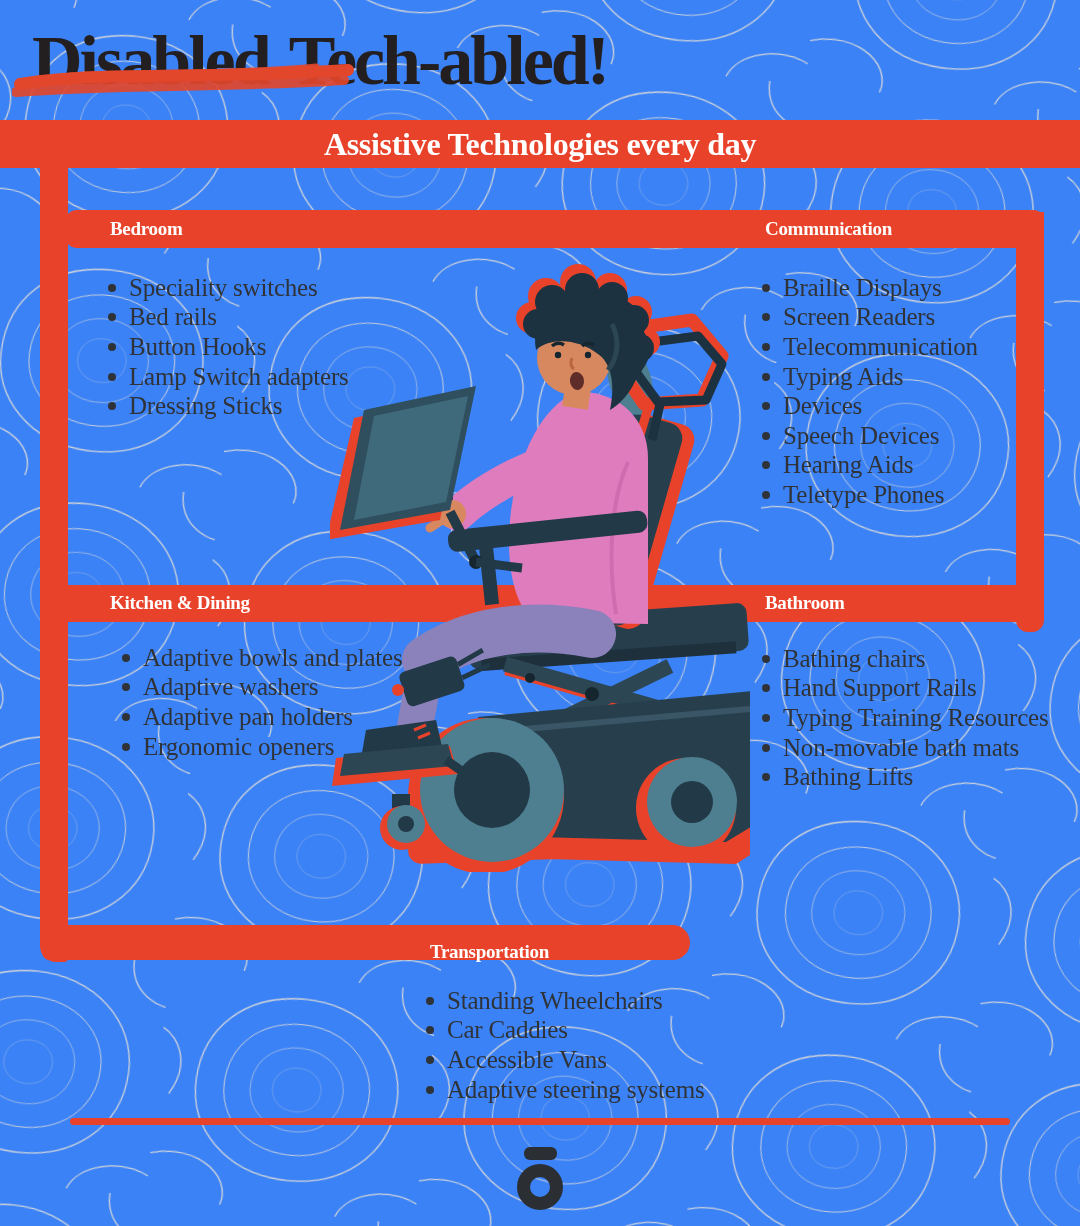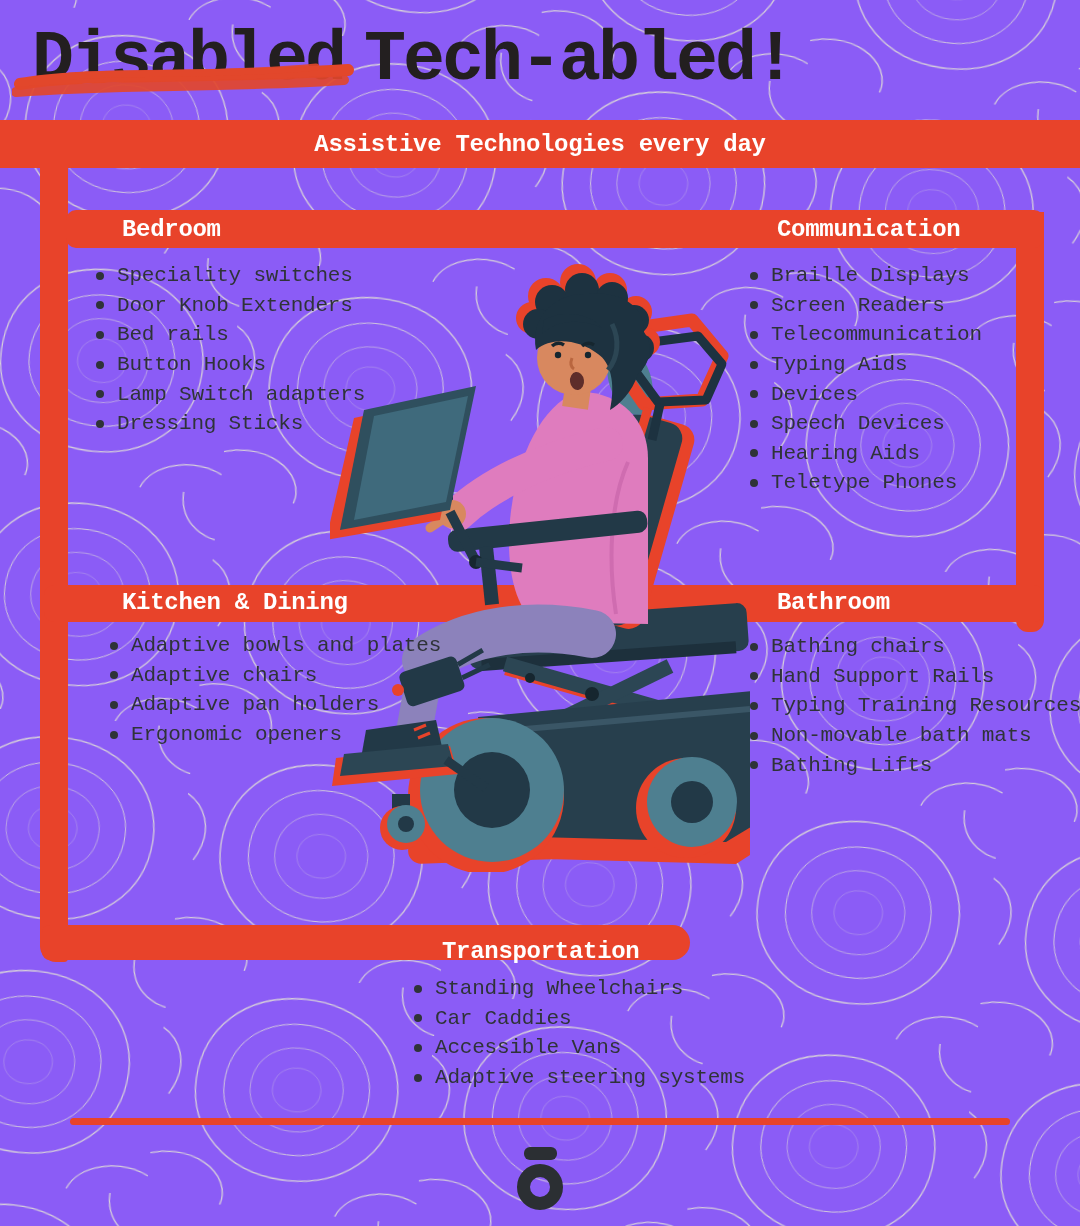--- a/index.html
+++ b/index.html
@@ -1,52 +1,52 @@
 <!DOCTYPE html>
 <html><head>
 <meta charset="utf-8">
 <style>
   html,body{margin:0;padding:0;background:#e9e7e4;}
   .poster{
     position:relative;width:1080px;height:1226px;overflow:hidden;
-    background:#8b5cf6;font-family:Liberation Mono, monospace;
+    background:#3b82f6;font-family:Liberation Serif, serif;
   }
   .topo{position:absolute;left:0;top:0;width:1080px;height:1226px;z-index:0;}
   
   .title{
     position:absolute;left:32px;top:26px;z-index:5;white-space:nowrap;
     font-size:70px;font-weight:700;letter-spacing:-3px;color:#231f20;line-height:1;
   }
   .title .struck{margin-right:20px;}
   .scribble{position:absolute;left:12px;top:56px;width:348px;height:50px;z-index:6;}
   
   .red{background:#e8432a;position:absolute;z-index:2;}
   .banner{
     left:0;top:120px;width:1080px;height:48px;
     display:flex;align-items:center;justify-content:center;
-    color:#fff;font-size:24px;font-weight:700;letter-spacing:-0.3px;
+    color:#fff;font-size:32px;font-weight:700;letter-spacing:-0.3px;
   }
   .rail-left{left:40px;top:150px;width:28px;height:812px;border-radius:0 0 4px 16px;}
   .rail-right{left:1016px;top:212px;width:28px;height:420px;border-radius:0 0 12px 12px;}
   .bar-top{left:66px;top:210px;width:978px;height:38px;border-radius:10px;}
   .bar-mid{left:44px;top:585px;width:1000px;height:37px;border-radius:10px;}
   .bar-bottom{left:42px;top:925px;width:648px;height:35px;border-radius:8px 18px 18px 8px;}
   .hdr{
-    position:absolute;z-index:4;color:#ffffff;font-weight:700;font-size:24px;
-    letter-spacing:-0.3px;white-space:nowrap;display:flex;align-items:center;height:38px;margin-left:12px;
+    position:absolute;z-index:4;color:#ffffff;font-weight:700;font-size:19px;
+    letter-spacing:-0.3px;white-space:nowrap;display:flex;align-items:center;height:38px;
   }
   .hdr.bedroom{left:110px;top:210px;}
   .hdr.communication{left:765px;top:210px;text-align:center;}
   .hdr.kitchen{left:110px;top:584px;height:37px;}
   .hdr.bathroom{left:765px;top:584px;height:37px;}
   .hdr.transportation{left:430px;top:925px;height:53px;}
   
   .list{
-    position:absolute;z-index:4;list-style:none;margin:0;padding:0;
-    font-size:21px;letter-spacing:-0.2px;color:#2f3338;
+    position:absolute;z-index:4;list-style:none;margin:12px;padding:0;
+    font-size:25px;letter-spacing:-0.2px;color:#2f3338;
   }
   .list li{height:29.6px;display:flex;align-items:center;white-space:nowrap;}
   .list li::before{
     content:"";width:8px;height:8px;border-radius:50%;background:#2f3338;
     margin-right:13px;flex:none;
   }
   .list.bedroom{left:96px;top:261px;}
   .list.communication{left:750px;top:261px;}
   .list.kitchen{left:110px;top:631px;}
   .list.bathroom{left:750px;top:632px;}
@@ -106,39 +106,38 @@
   <div class="red bar-bottom"></div>
 
   <div class="hdr bedroom">Bedroom</div>
   <div class="hdr communication">Communication</div>
   <div class="hdr kitchen">Kitchen &amp; Dining</div>
   <div class="hdr bathroom">Bathroom</div>
   <div class="hdr transportation">Transportation</div>
 
   <ul class="list bedroom">
     <li>Speciality switches</li>
-    <li>Door Knob Extenders</li>
     <li>Bed rails</li>
     <li>Button Hooks</li>
     <li>Lamp Switch adapters</li>
     <li>Dressing Sticks</li>
   </ul>
   <ul class="list communication">
     <li>Braille Displays</li>
     <li>Screen Readers</li>
     <li>Telecommunication</li>
     <li>Typing Aids</li>
     <li>Devices</li>
     <li>Speech Devices</li>
     <li>Hearing Aids</li>
     <li>Teletype Phones</li>
   </ul>
   <ul class="list kitchen">
     <li>Adaptive bowls and plates</li>
-    <li>Adaptive chairs</li>
+    <li>Adaptive washers</li>
     <li>Adaptive pan holders</li>
     <li>Ergonomic openers</li>
   </ul>
   <ul class="list bathroom">
     <li>Bathing chairs</li>
     <li>Hand Support Rails</li>
     <li>Typing Training Resources</li>
     <li>Non-movable bath mats</li>
     <li>Bathing Lifts</li>
   </ul>

